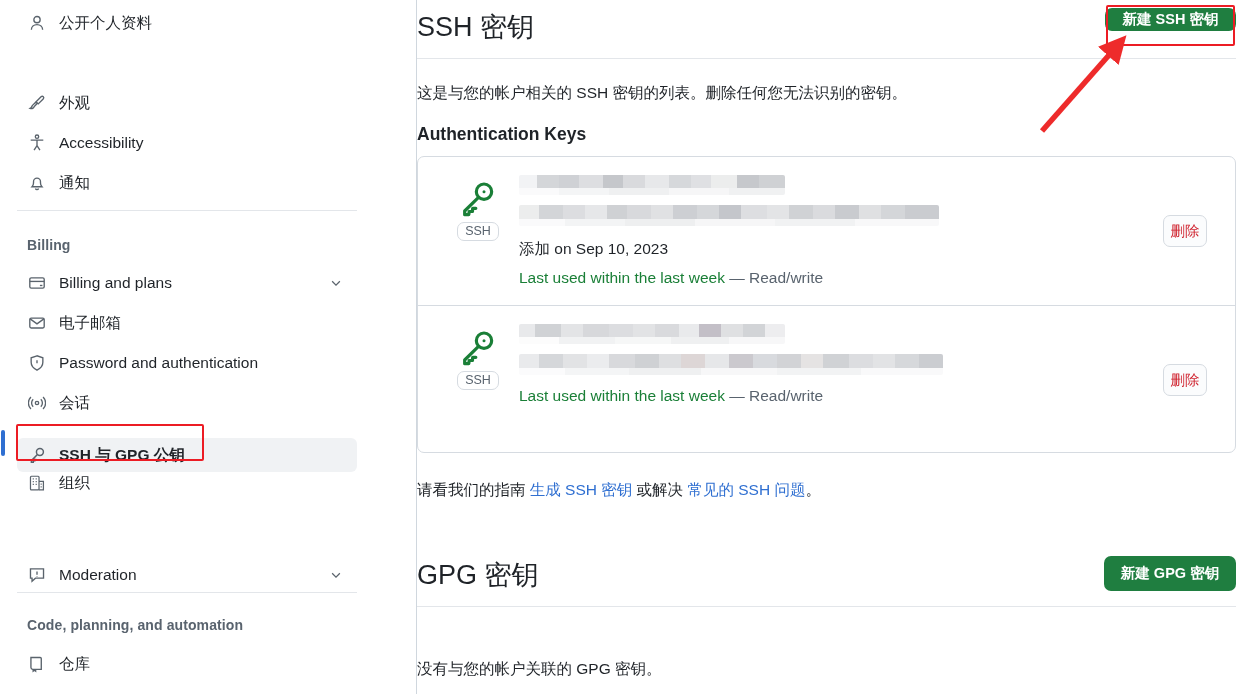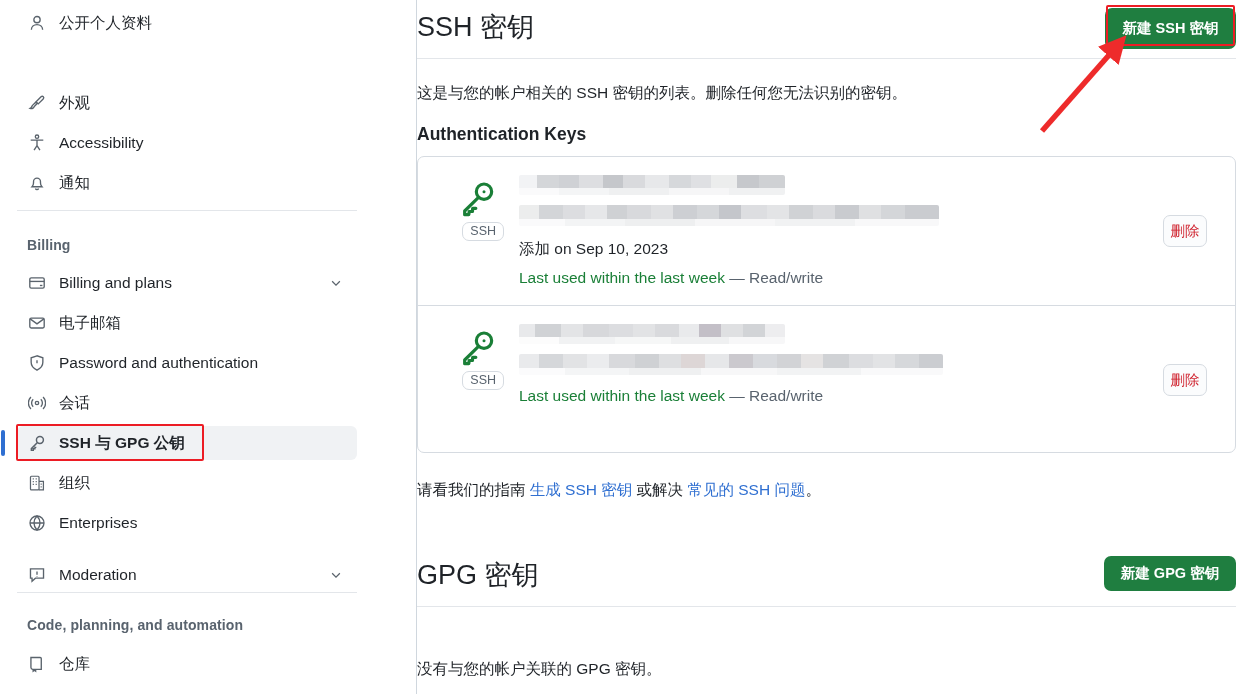--- a/index.html
+++ b/index.html
@@ -148,21 +148,21 @@
   }
   .keyrow {
     position: relative;
     height: 148px;
   }
   .keyrow + .keyrow { border-top: 1px solid #d6dbe1; }
   .kicon {
     position: absolute;
     left: 34px; top: 22px;
     width: 52px;
-    text-align: right;
+    text-align: center;
   }
   .kicon svg { display: block; margin: 0 auto; }
   .ssh-badge {
     display: inline-block;
     margin-top: 3px;
     font-size: 12.5px;
     color: #59636e;
     border: 1px solid #d6dbe1;
     border-radius: 7px;
     padding: 1px 7px 2px 7px;
@@ -297,21 +297,21 @@
         <svg width="18" height="18" viewBox="0 0 16 16" fill="none" stroke="currentColor" stroke-width="1.2">
           <circle cx="8" cy="8" r="1.5"></circle>
           <path d="M4.6 4.6a4.8 4.8 0 0 0 0 6.8M11.4 4.6a4.8 4.8 0 0 1 0 6.8"></path>
           <path d="M2.6 2.6a7.6 7.6 0 0 0 0 10.8M13.4 2.6a7.6 7.6 0 0 1 0 10.8"></path>
         </svg>
       </span>
       <span class="lbl">会话</span>
     </div>
 
     <div class="sel-bar" style="top:430px"></div>
-    <div class="nav-item selected" style="top:426px">
+    <div class="nav-item selected" style="top:438px">
       <span class="ico">
         <svg width="18" height="18" viewBox="0 0 16 16" fill="none" stroke="currentColor" stroke-width="1.3">
           <circle cx="10.6" cy="5.4" r="3.1"></circle>
           <path d="M8.4 7.6 3 13v1.5h1.7l.1-1.3h1.3l.1-1.3h1.2"></path>
         </svg>
       </span>
       <span class="lbl">SSH 与 GPG 公钥</span>
     </div>
     <div class="redbox" style="left:16px; top:424px; width:188px; height:37px"></div>
 
@@ -319,29 +319,20 @@
       <span class="ico">
         <svg width="18" height="18" viewBox="0 0 16 16" fill="none" stroke="currentColor" stroke-width="1.1">
           <rect x="2.2" y="2" width="7.6" height="12.2" rx="0.8"></rect>
           <path d="M9.8 6.6h3.9v7.6H9.8"></path>
           <path d="M4.2 4.4h1M6.8 4.4h1M4.2 6.8h1M6.8 6.8h1M4.2 9.2h1M6.8 9.2h1M11.2 9h1M11.2 11.4h1"></path>
         </svg>
       </span>
       <span class="lbl">组织</span>
     </div>
 
-    <div class="nav-item" style="top:506px">
-      <span class="ico">
-        <svg width="18" height="18" viewBox="0 0 16 16" fill="none" stroke="currentColor" stroke-width="1.2">
-          <circle cx="8" cy="8" r="6.2"></circle>
-          <path d="M1.8 8h12.4M8 1.8c1.9 2 2.7 4 2.7 6.2s-.8 4.2-2.7 6.2c-1.9-2-2.7-4-2.7-6.2S6.1 3.8 8 1.8z"></path>
-        </svg>
-      </span>
-      <span class="lbl">Enterprises</span>
-    </div>
 
     <div class="nav-item" style="top:558px">
       <span class="ico">
         <svg width="18" height="18" viewBox="0 0 16 16" fill="none" stroke="currentColor" stroke-width="1.2">
           <path d="M2.2 2.6h11.6v8.2H6.6L3.6 13.6v-2.8H2.2z"></path>
           <path d="M8 4.8v3M8 8.8v.6"></path>
         </svg>
       </span>
       <span class="lbl">Moderation</span>
       <span class="chev">
@@ -362,21 +353,21 @@
           <path d="M4.6 12.8v1.6l1.1-.8 1.1.8v-1.6"></path>
         </svg>
       </span>
       <span class="lbl">仓库</span>
     </div>
   </div>
 
   <div id="main">
 
     <div class="h1" style="left:0px; top:14px">SSH 密钥</div>
-    <button class="btn-green" style="left:688px; top:8px; width:131px; height:41px">新建 SSH 密钥</button>
+    <button class="btn-green" style="left:688px; top:8px; width:131px; height:23px">新建 SSH 密钥</button>
     <div class="h1-rule" style="left:0px; top:58px; width:819px"></div>
 
     <div class="ptext" style="left:0px; top:85px">这是与您的帐户相关的 SSH 密钥的列表。删除任何您无法识别的密钥。</div>
 
     <div class="h2" style="left:0px; top:126px">Authentication Keys</div>
 
     <div class="keybox" style="left:0px; top:156px; width:819px; height:297px">
 
       <div class="keyrow">
         <div class="kicon">

